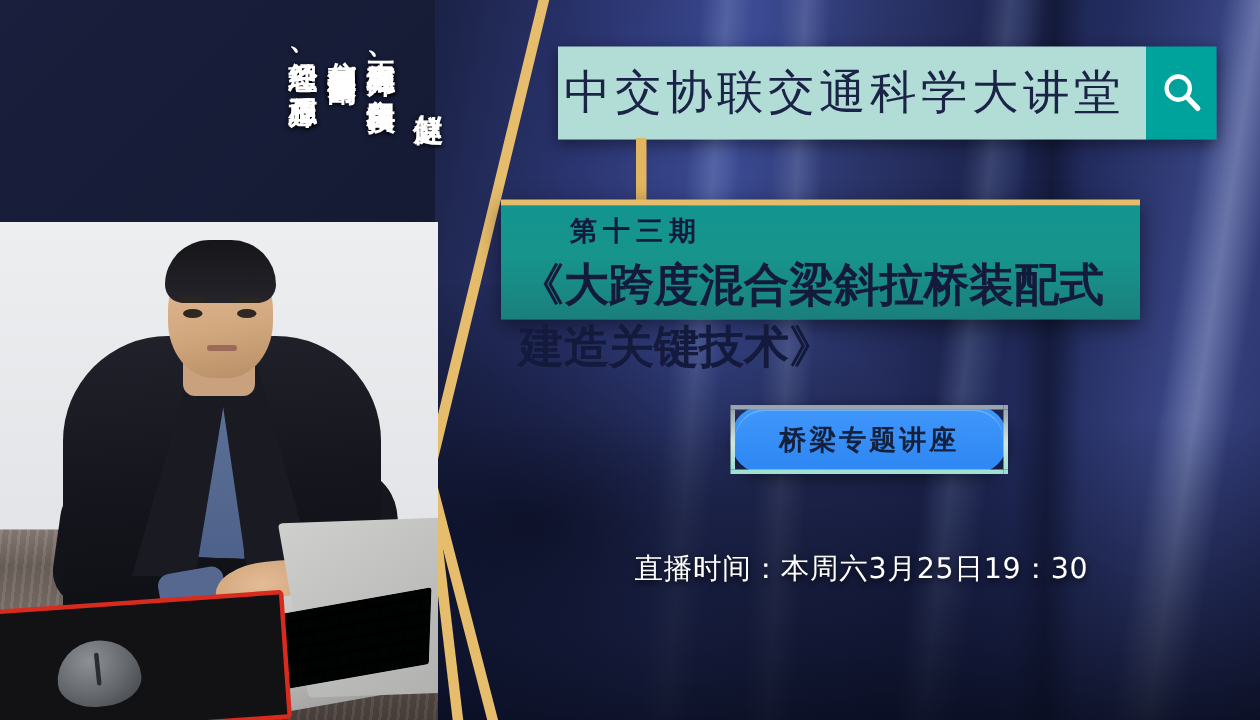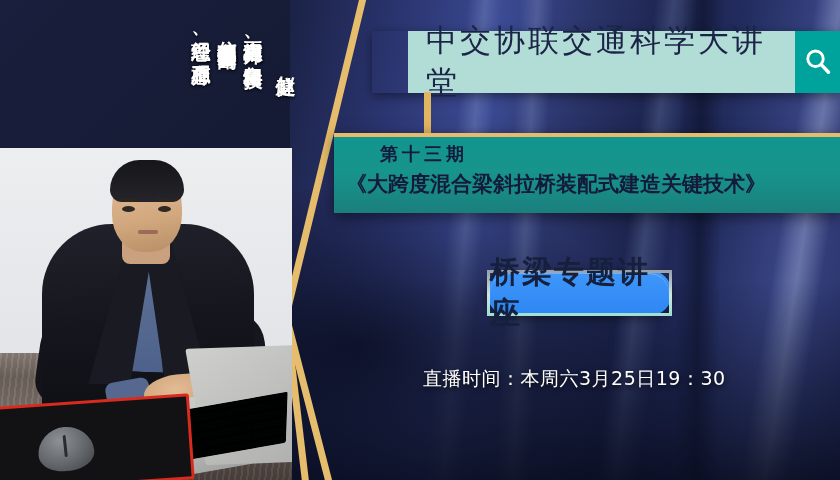--- a/index.html
+++ b/index.html
@@ -100,52 +100,51 @@
   #cred-2{right:599px;top:26px;font-size:19px;}
   #cred-3{right:625px;top:26px;font-size:19px;}
 
   
   #header-banner{
     position:absolute;left:372px;top:31px;height:62px;display:flex;align-items:stretch;
     box-shadow:0 3px 10px rgba(0,0,0,0.45);
   }
   #header-title{
     background:#b2dcd6;color:#1b2347;font-size:31px;font-weight:500;
-    display:flex;align-items:center;padding:0 14px 0 18px;letter-spacing:3px;
+    display:flex;align-items:center;padding:0 14px 0 4px;letter-spacing:3px;
     font-family:"DejaVu Sans","Liberation Sans",sans-serif;
-    margin-left:36px;
   }
   #search-box{
     width:47px;background:#00a39c;display:flex;align-items:center;justify-content:center;
   }
   .stem{position:absolute;left:424px;top:92px;width:7px;height:42px;background:#e2b661;}
 
   
   #title-banner{
-    position:absolute;left:334px;top:133px;width:506px;height:80px;
+    position:absolute;left:334px;top:133px;width:426px;height:80px;
     background:linear-gradient(180deg,#12958f 0%,#17948c 45%,#1b7f7c 100%);
     border-top:4px solid #e6bc6a;
     box-shadow:0 4px 14px rgba(0,0,0,0.5);
     padding:5px 0 0 40px;
   }
   #issue-no{color:#131a3c;font-size:18px;font-weight:bold;letter-spacing:4px;
     font-family:"DejaVu Sans","Liberation Sans",sans-serif;padding-left:6px;}
-  #lecture-title{color:#131a3c;font-size:21px;font-weight:bold;letter-spacing:0px;margin-top:4px;
+  #lecture-title{color:#131a3c;font-size:30px;font-weight:bold;letter-spacing:0px;margin-top:4px;
     margin-left:-28px;font-family:Liberation Serif, serif;}
 
   
   #topic-pill{
     position:absolute;left:487px;top:270px;width:185px;height:46px;border-radius:24px;
     background:linear-gradient(180deg,#3f97fb 0%,#2e87f3 100%);
     border:3px solid;
     border-image:linear-gradient(180deg,#9aa3ad 0%,#cfe7de 55%,#9fe0d2 100%) 1;
     border-radius:24px;
     display:flex;align-items:center;justify-content:center;
     box-shadow:0 3px 10px rgba(0,0,0,0.45), inset 0 1px 0 rgba(255,255,255,0.25);
-    color:#14203c;font-size:30px;font-weight:bold;letter-spacing:2px;
+    color:#14203c;font-size:18px;font-weight:bold;letter-spacing:2px;
     font-family:Liberation Serif, serif;
   }
 
   
   .info-line{
     position:absolute;color:#ffffff;font-size:19px;font-weight:normal;letter-spacing:0.5px;
     text-shadow:0 2px 5px rgba(0,0,0,0.8);
     font-family:"DejaVu Sans","Liberation Sans",sans-serif;white-space:nowrap;
   }
   #info-time{left:423px;top:366px;}

